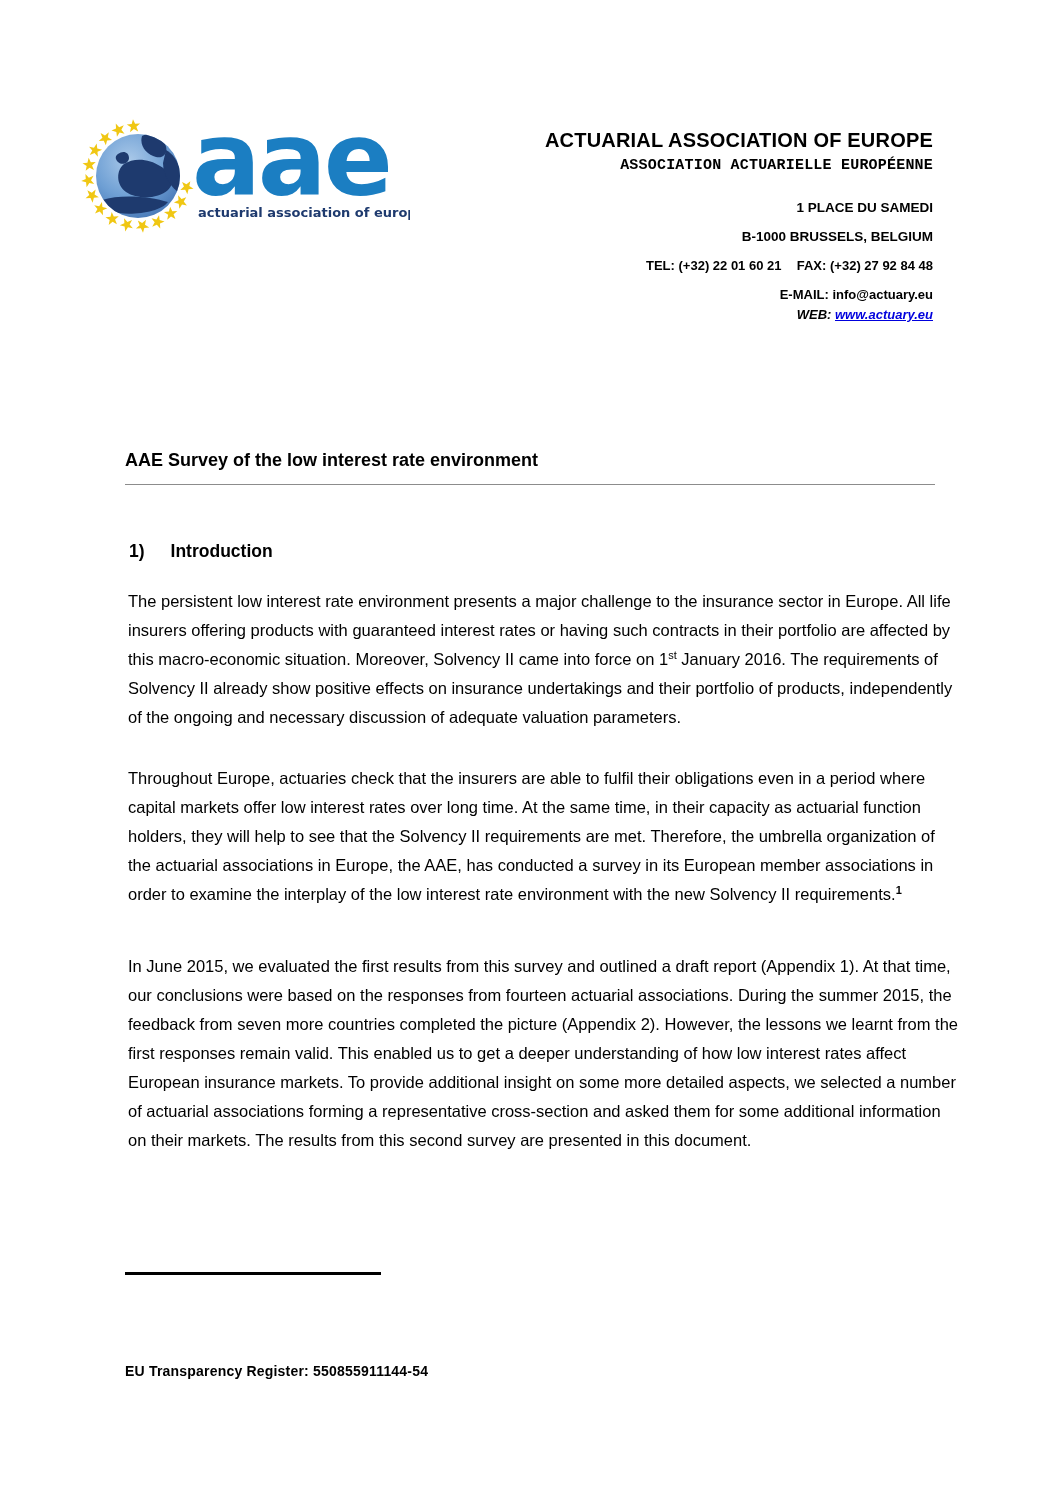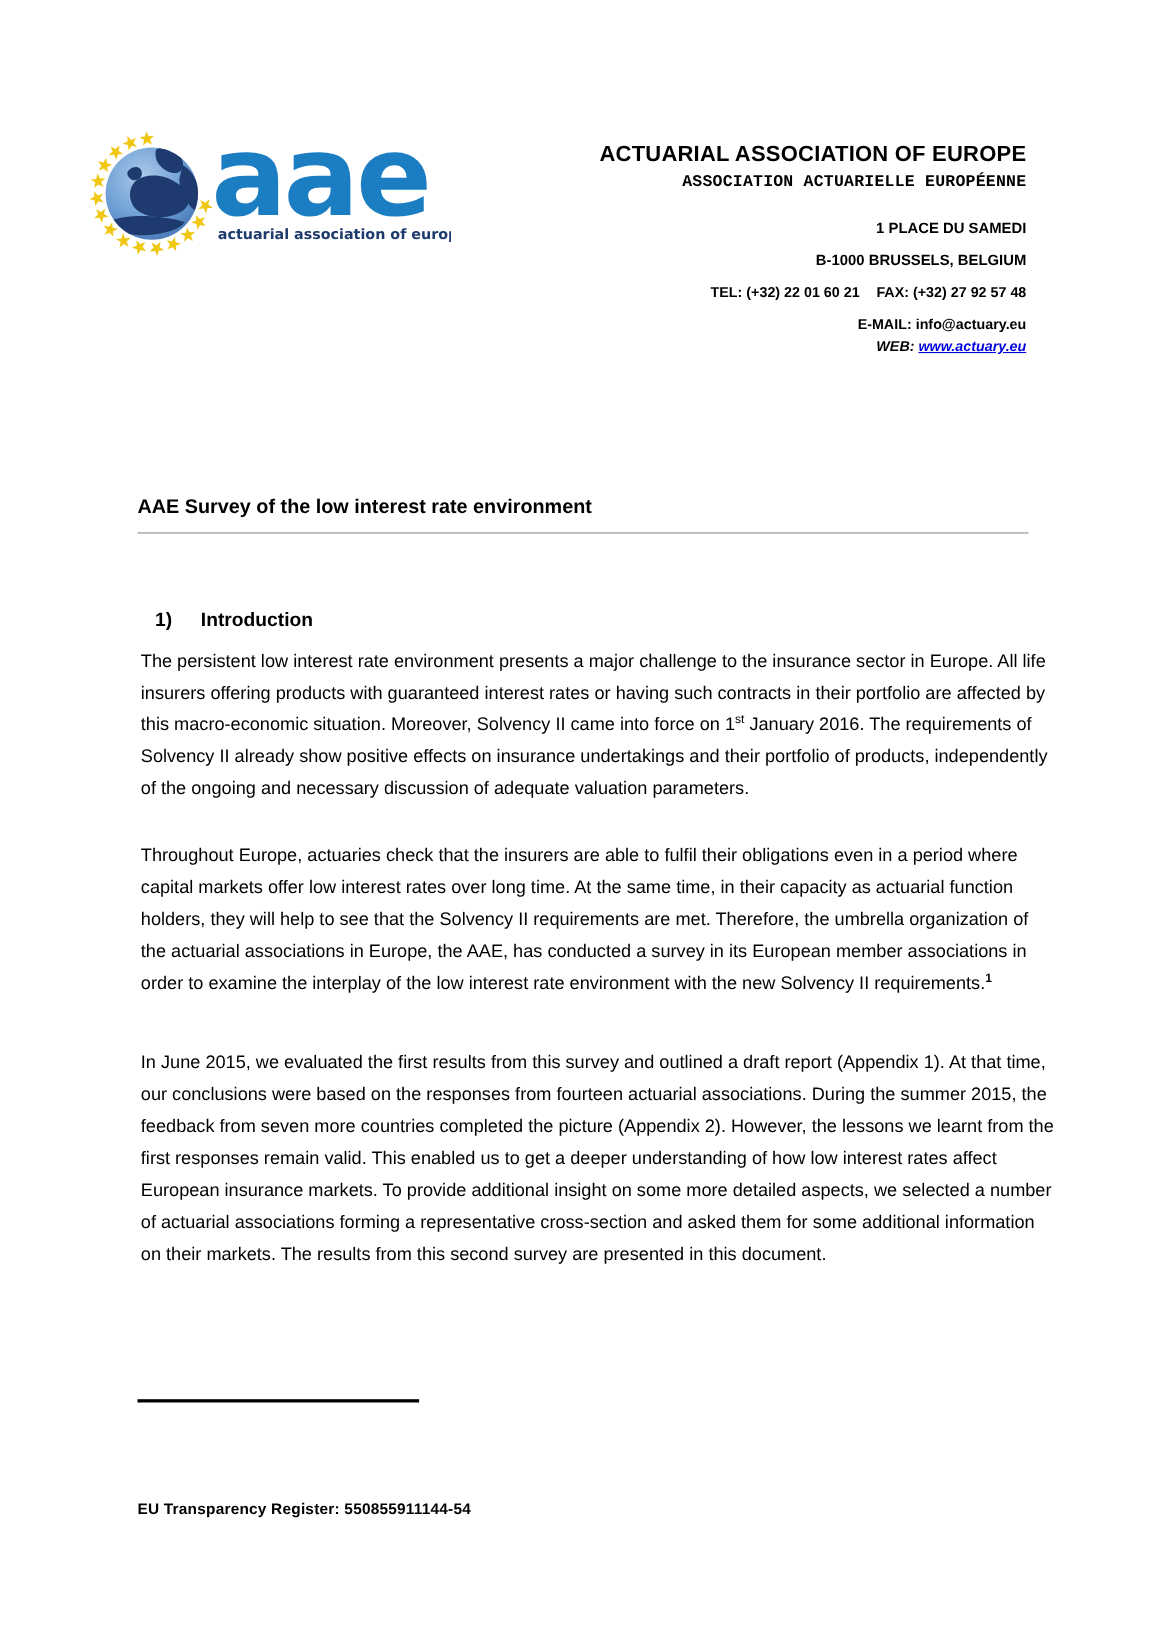--- a/index.html
+++ b/index.html
@@ -64,21 +64,21 @@
     margin: 0;
     font-size: 18px;
     font-weight: bold;
     padding-bottom: 13px;
     border-bottom: 1px solid #8c8c8c;
   }
   .section-heading {
     position: absolute;
     left: 125px;
     top: 537px;
-    margin: 16px;
+    margin: 4px;
     font-size: 17.5px;
     font-weight: bold;
   }
   .section-heading .tab-space { display: inline-block; width: 26px; }
 
   .para {
     position: absolute;
     left: 125px;
     width: 833px;
     margin: 3px;
@@ -188,21 +188,21 @@
   <div class="letterhead-right">
     <div class="lh-line org-name">ACTUARIAL ASSOCIATION OF EUROPE</div>
     <div class="lh-line org-name-fr">ASSOCIATION ACTUARIELLE EUROPÉENNE</div>
     <div class="lh-line addr1">1 PLACE DU SAMEDI</div>
     <div class="lh-line addr2">B-1000 BRUSSELS, BELGIUM</div>
     <div class="lh-line telfax">
       <span>TEL:</span>
       <span>(+32) 22 01 60 21</span>
       <span class="gap"></span>
       <span>FAX:</span>
-      <span>(+32) 27 92 57 48</span>
+      <span>(+32) 27 92 84 48</span>
     </div>
     <div class="lh-line email-line">
       <span>E-MAIL:</span>
       <span>info@actuary.eu</span>
     </div>
     <div class="lh-line web-line">
       <span>WEB:</span>
       <a class="web-link" href="www.actuary.eu">www.actuary.eu</a>
     </div>
   </div>

